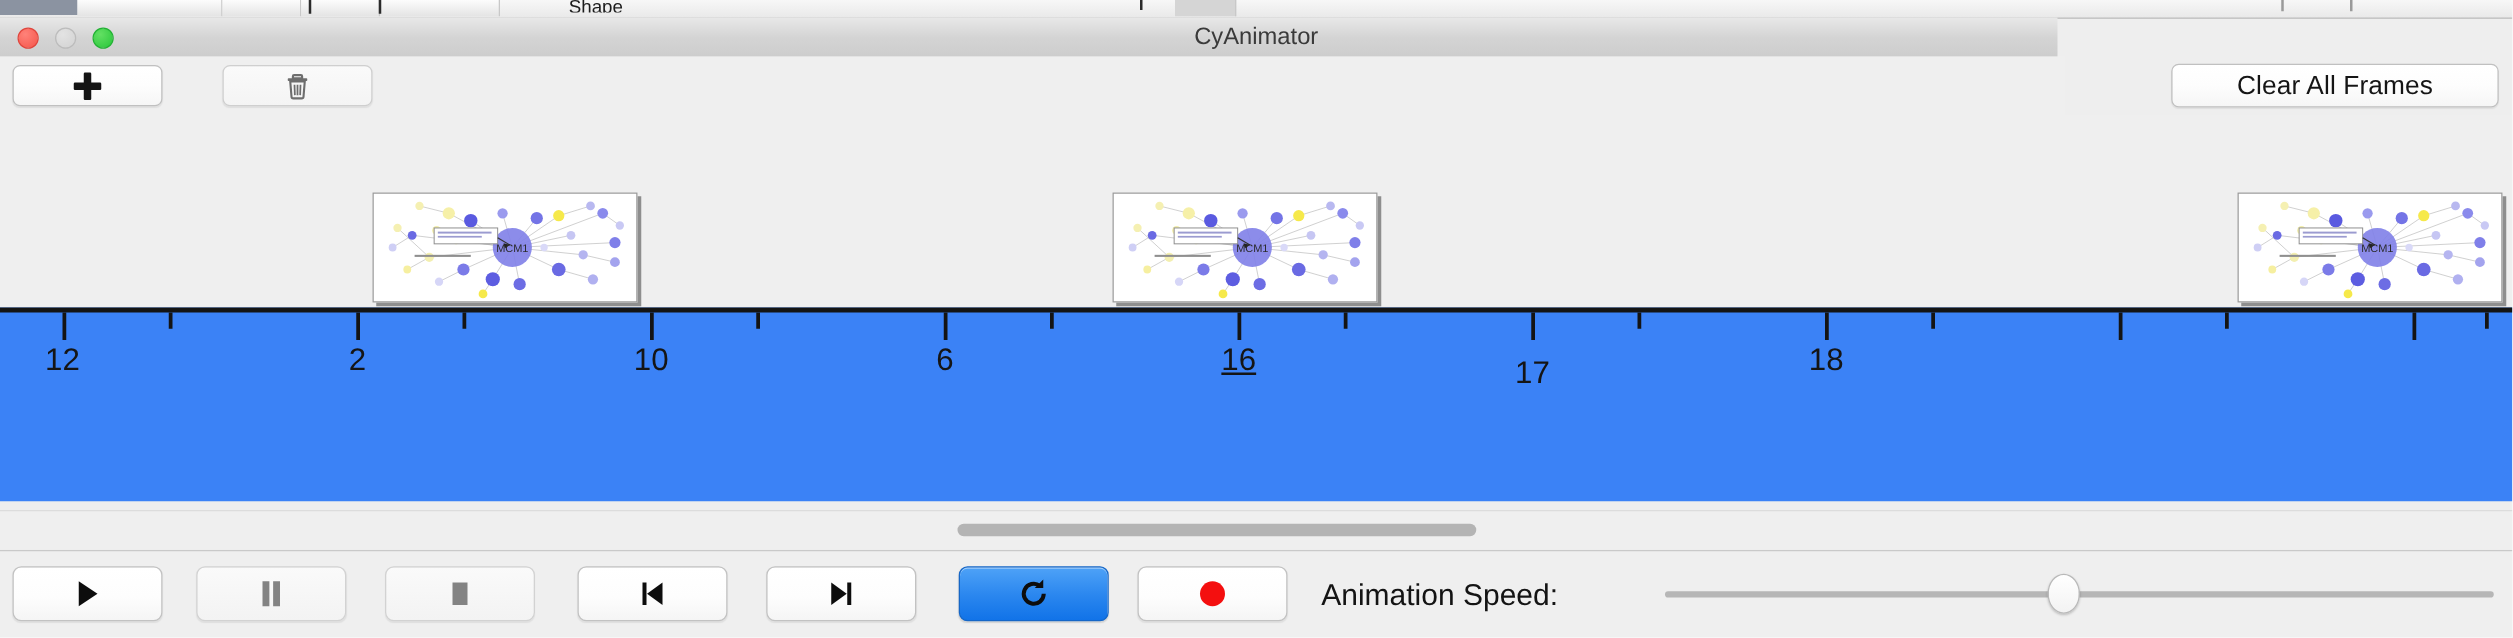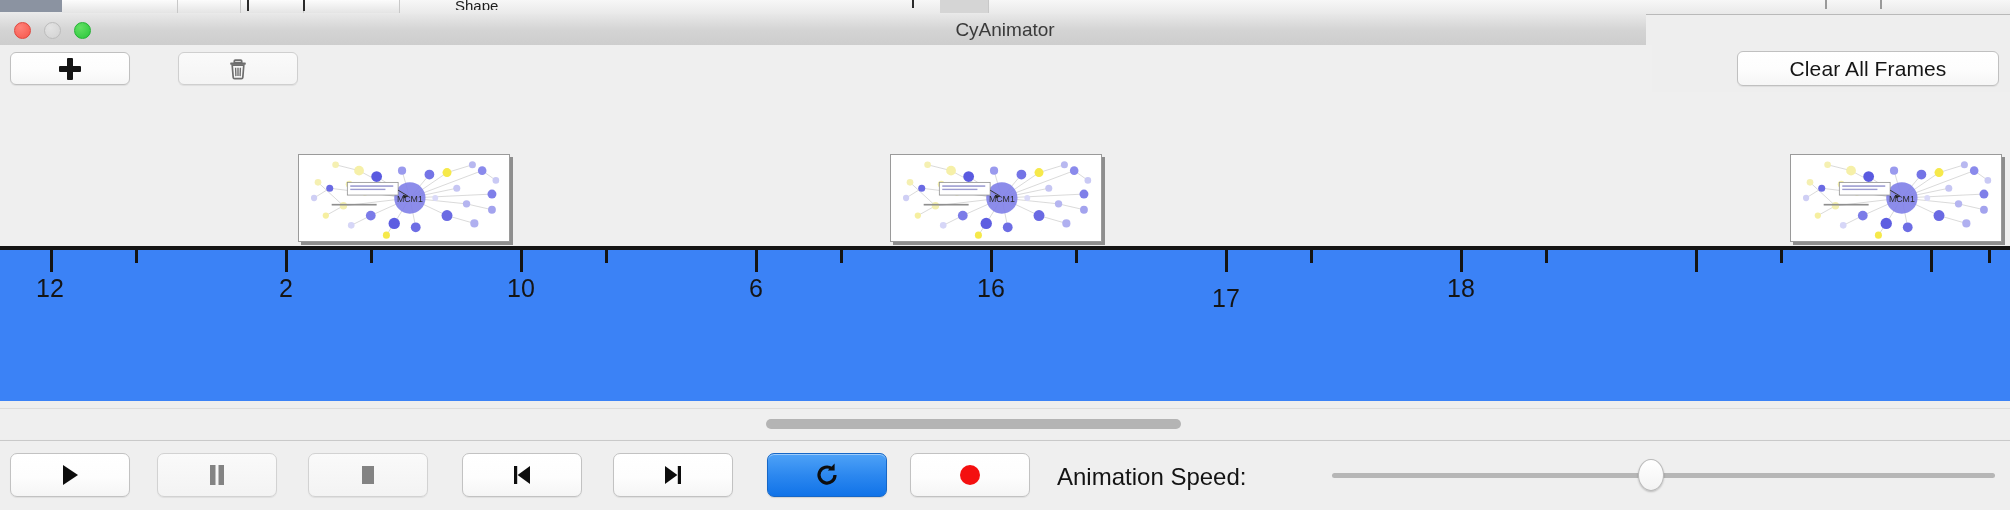--- a/index.html
+++ b/index.html
@@ -435,21 +435,21 @@
     <div class="tick minor" style="left:1075px;"></div>
     <div class="tick minor" style="left:1310px;"></div>
     <div class="tick minor" style="left:1545px;"></div>
     <div class="tick minor" style="left:1780px;"></div>
     <div class="tick minor" style="left:1988px;"></div>
 
     <div class="tick-label" style="left:50px;">12</div>
     <div class="tick-label" style="left:286px;">2</div>
     <div class="tick-label" style="left:521px;">10</div>
     <div class="tick-label" style="left:756px;">6</div>
-    <div class="tick-label" style="left:991px;">16</div>
+    <div class="tick-label" style="left:991px;text-decoration:underline;">16</div>
     <div class="tick-label" style="left:1226px;margin-top:10px;">17</div>
     <div class="tick-label" style="left:1461px;text-align:right;">18</div>
 
   </div>
 
   <div class="hscroll-area">
     <div class="hscroll-thumb" style="left:766px; width:415px;"></div>
   </div>
 
   <div class="playbar">

